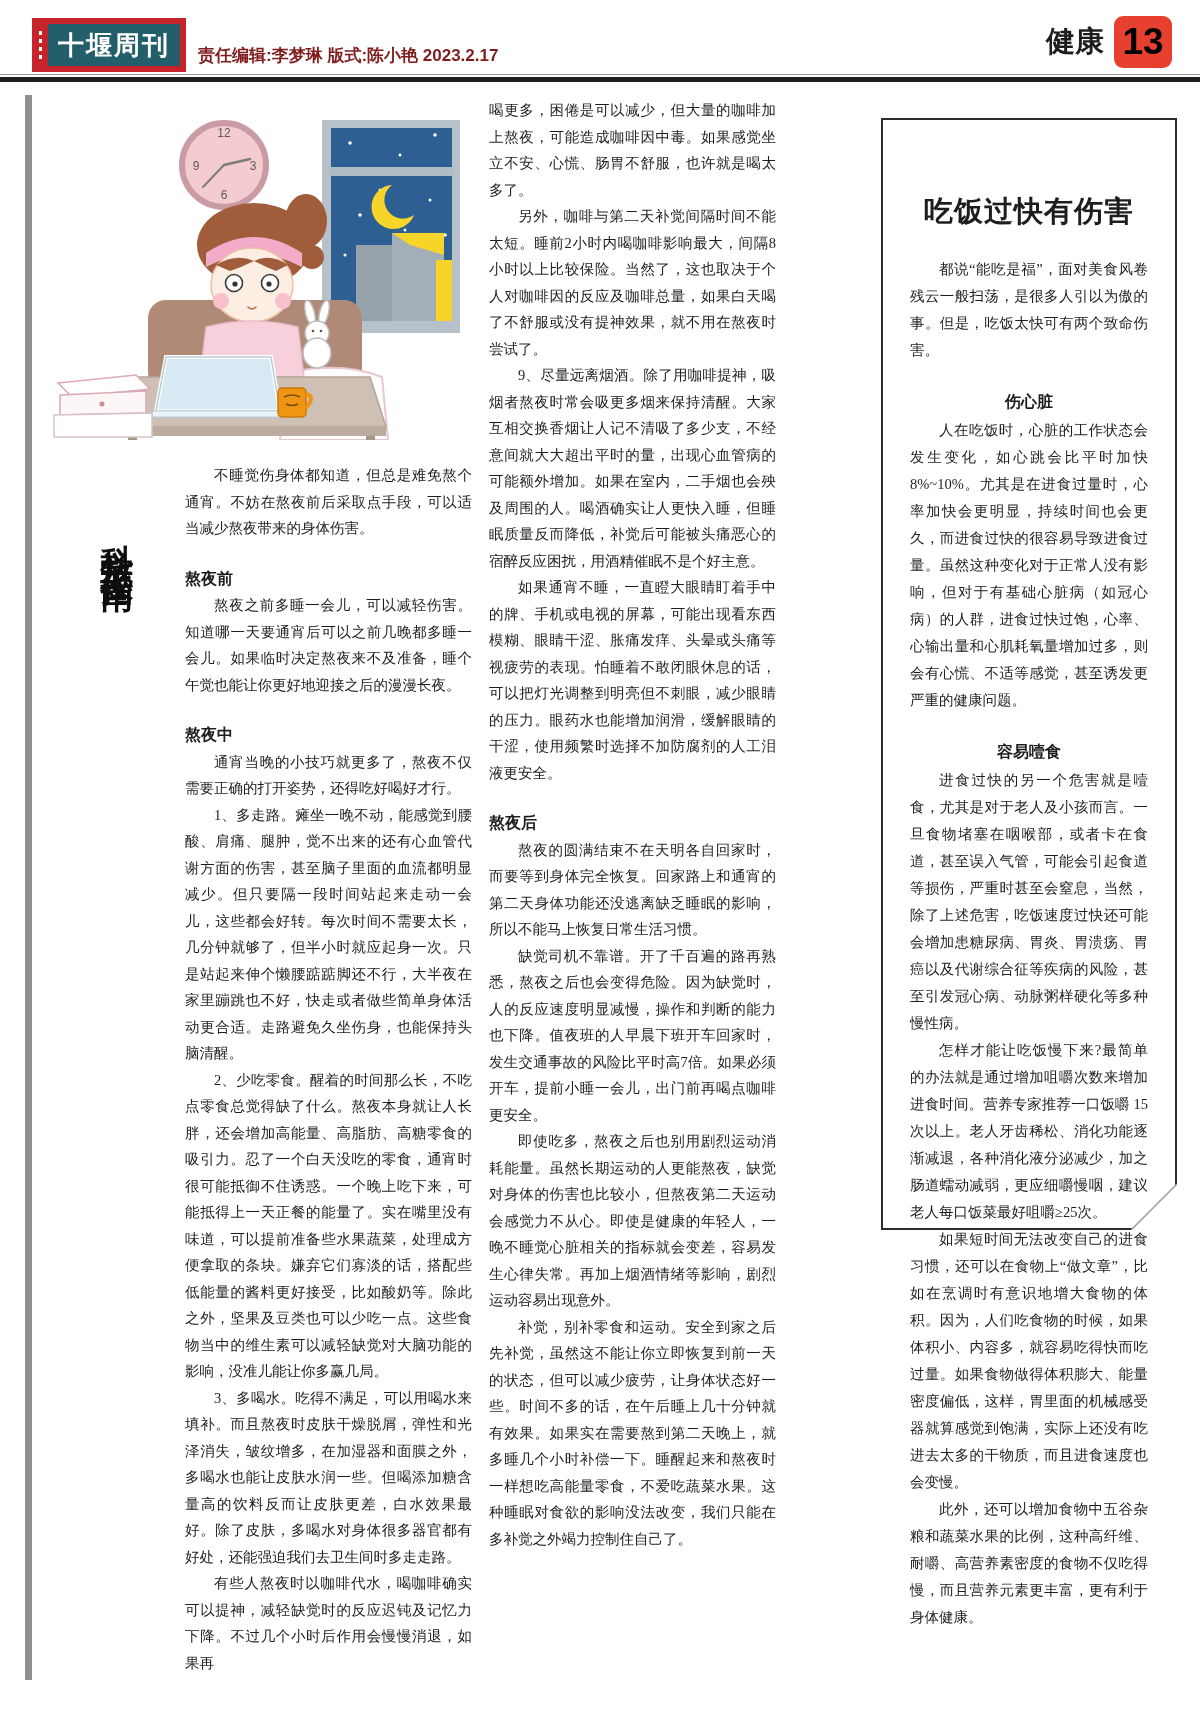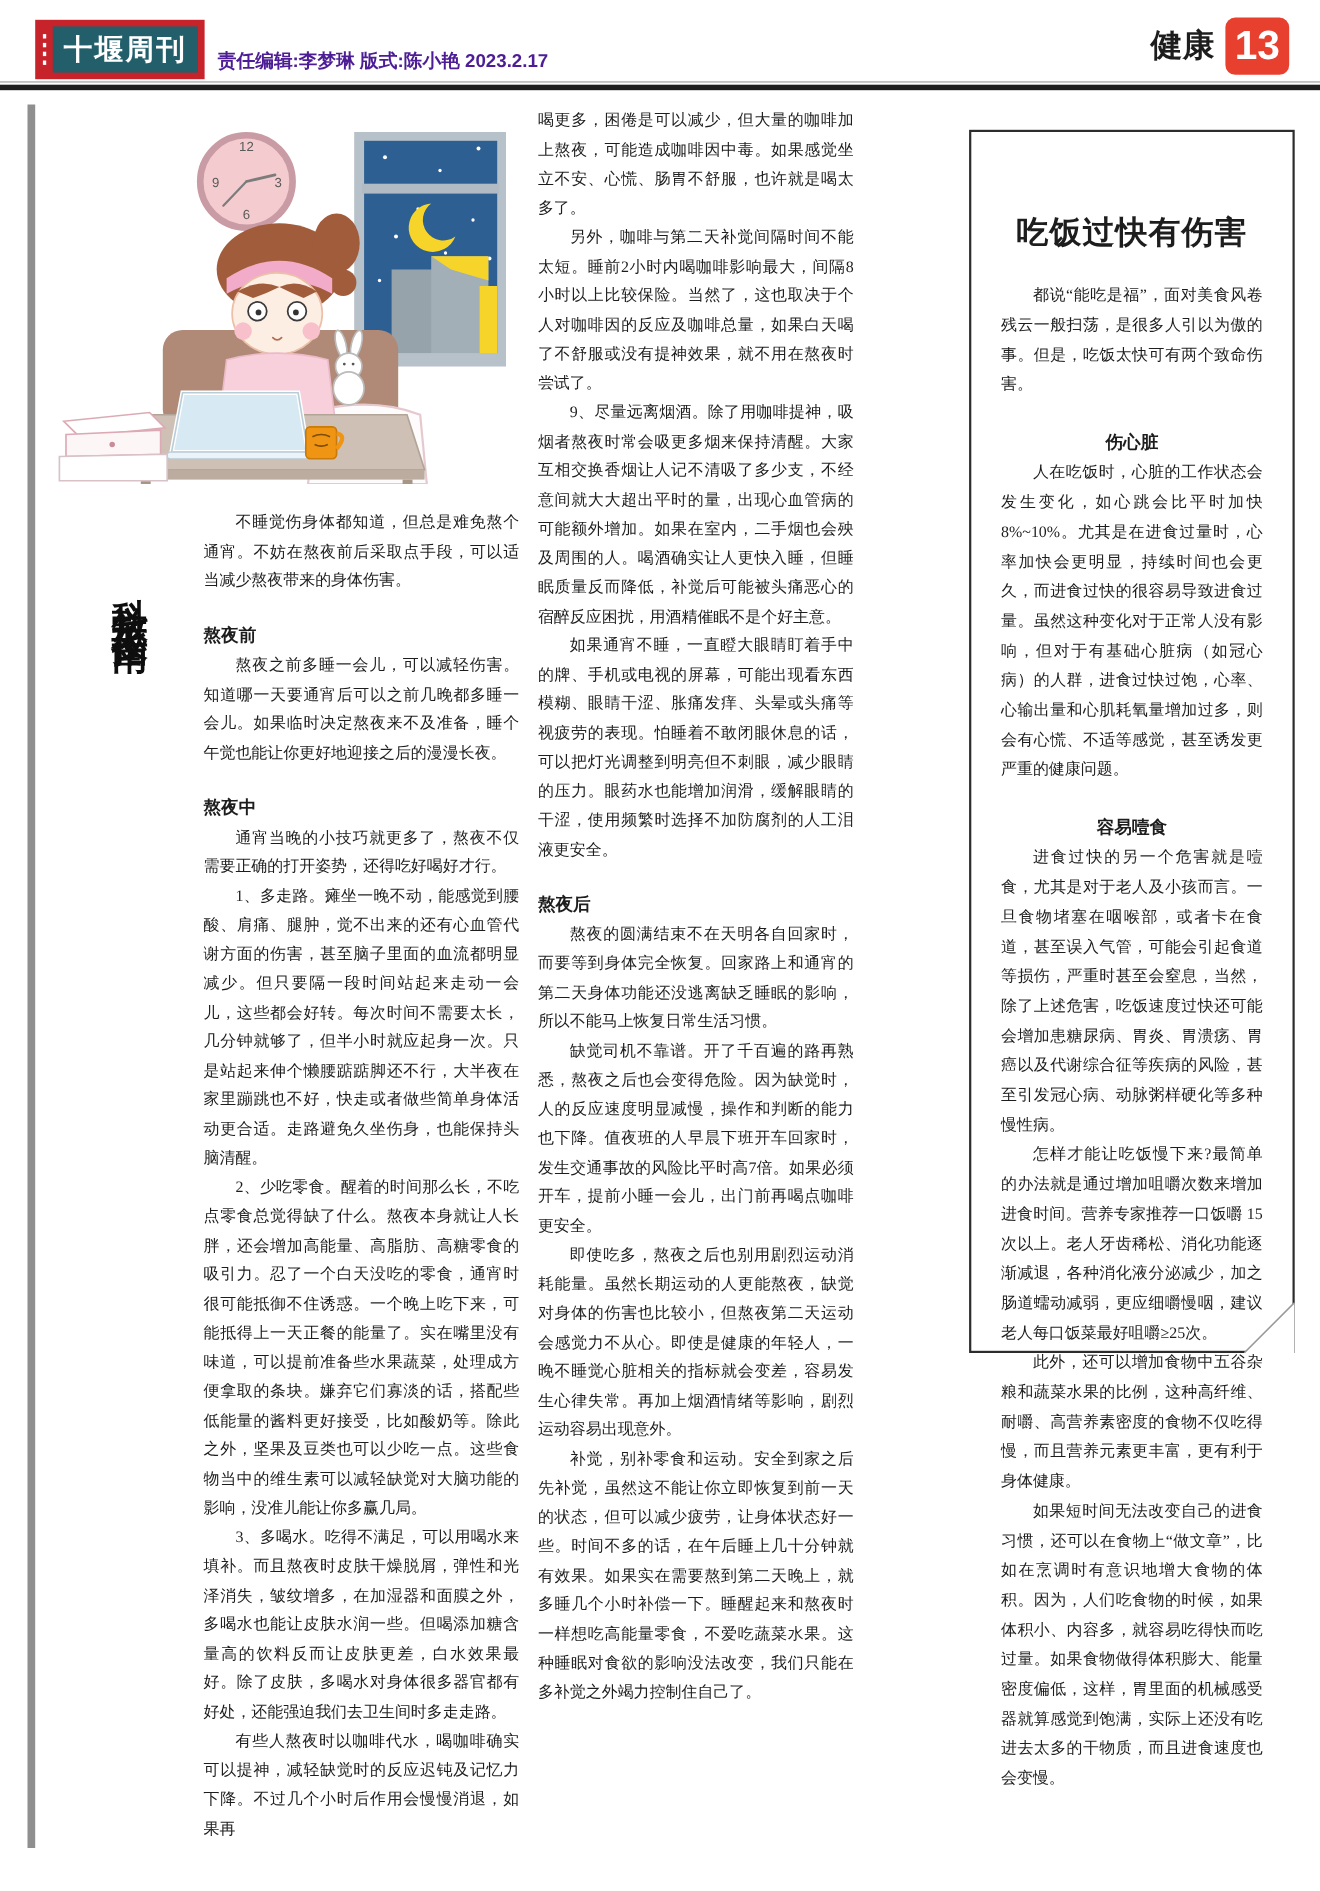--- a/index.html
+++ b/index.html
@@ -7,24 +7,24 @@
           font-family:"Liberation Serif","DejaVu Serif",serif; color:#1d1d1d; overflow:hidden; margin:0 auto; }
 
   
   .masthead { position:absolute; left:32px; top:18px; width:154px; height:54px; background:#c7232b; display:flex; }
   .masthead-side { position:relative; width:16px; }
   .masthead-side::before { content:""; position:absolute; left:7px; top:13px; width:3px; height:4px; background:#fff;
                            box-shadow:0 8px 0 #fff, 0 16px 0 #fff, 0 24px 0 #fff; }
   .masthead-inner { flex:1; margin:6px 6px 6px 0; background:#235f6b; color:#fff; display:flex; align-items:center;
                     justify-content:center; font-weight:bold; font-size:26px; letter-spacing:2px; }
   .info-line { position:absolute; left:198px; top:44px; font-family:"Liberation Sans","DejaVu Sans",sans-serif;
-               font-weight:bold; font-size:17px; color:#4c1d95; }
+               font-weight:bold; font-size:17px; color:#7f1d1d; }
   .header-right { position:absolute; right:28px; top:16px; display:flex; align-items:center; gap:10px; }
   .section-label { font-weight:bold; font-size:29px; font-family:"Liberation Sans","DejaVu Sans",sans-serif; }
-  .page-badge { background:#e8402f; color:#ffffff; font-size:37px; font-weight:bold; width:58px; height:52px;
+  .page-badge { background:#e8402f; color:#000000; font-size:37px; font-weight:bold; width:58px; height:52px;
                 display:flex; align-items:center; justify-content:center; border-radius:9px;
                 font-family:"Liberation Sans","DejaVu Sans",sans-serif; }
   .header-rule-thin { position:absolute; left:0; top:74px; width:1200px; height:1px; background:#9a9a9a; }
   .header-rule { position:absolute; left:0; top:77px; width:1200px; height:5px; background:#1f1f1f; }
 
   .left-bar { position:absolute; left:25px; top:95px; width:7px; height:1585px; background:#8f8f8f; }
 
   
   .illustration { position:absolute; left:40px; top:95px; width:420px; height:345px; }
 
@@ -193,21 +193,21 @@
   </div>
 
   <aside class="sidebar">
     <h2 class="sidebar-title">吃饭过快有伤害</h2>
     <p class="intro">都说“能吃是福”，面对美食风卷残云一般扫荡，是很多人引以为傲的事。但是，吃饭太快可有两个致命伤害。</p>
     <h4 class="sidebar-h">伤心脏</h4>
     <p>人在吃饭时，心脏的工作状态会发生变化，如心跳会比平时加快 8%~10%。尤其是在进食过量时，心率加快会更明显，持续时间也会更久，而进食过快的很容易导致进食过量。虽然这种变化对于正常人没有影响，但对于有基础心脏病（如冠心病）的人群，进食过快过饱，心率、心输出量和心肌耗氧量增加过多，则会有心慌、不适等感觉，甚至诱发更严重的健康问题。</p>
     <h4 class="sidebar-h">容易噎食</h4>
     <p>进食过快的另一个危害就是噎食，尤其是对于老人及小孩而言。一旦食物堵塞在咽喉部，或者卡在食道，甚至误入气管，可能会引起食道等损伤，严重时甚至会窒息，当然，除了上述危害，吃饭速度过快还可能会增加患糖尿病、胃炎、胃溃疡、胃癌以及代谢综合征等疾病的风险，甚至引发冠心病、动脉粥样硬化等多种慢性病。</p>
     <p>怎样才能让吃饭慢下来?最简单的办法就是通过增加咀嚼次数来增加进食时间。营养专家推荐一口饭嚼 15 次以上。老人牙齿稀松、消化功能逐渐减退，各种消化液分泌减少，加之肠道蠕动减弱，更应细嚼慢咽，建议老人每口饭菜最好咀嚼≥25次。</p>
+    <p>如果短时间无法改变自己的进食习惯，还可以在食物上“做文章”，比如在烹调时有意识地增大食物的体积。因为，人们吃食物的时候，如果体积小、内容多，就容易吃得快而吃过量。如果食物做得体积膨大、能量密度偏低，这样，胃里面的机械感受器就算感觉到饱满，实际上还没有吃进去太多的干物质，而且进食速度也会变慢。</p>
     <p>此外，还可以增加食物中五谷杂粮和蔬菜水果的比例，这种高纤维、耐嚼、高营养素密度的食物不仅吃得慢，而且营养元素更丰富，更有利于身体健康。</p>
-    <p>如果短时间无法改变自己的进食习惯，还可以在食物上“做文章”，比如在烹调时有意识地增大食物的体积。因为，人们吃食物的时候，如果体积小、内容多，就容易吃得快而吃过量。如果食物做得体积膨大、能量密度偏低，这样，胃里面的机械感受器就算感觉到饱满，实际上还没有吃进去太多的干物质，而且进食速度也会变慢。</p>
     <svg class="corner-fold" width="46" height="46" viewBox="0 0 46 46">
       <polygon points="0,46 46,0 46,46" fill="#ffffff"></polygon>
       <line x1="0" y1="46" x2="46" y2="0" stroke="#9a9a9a" stroke-width="1.5"></line>
     </svg>
   </aside>
 
 </div>
 
 </body></html>

